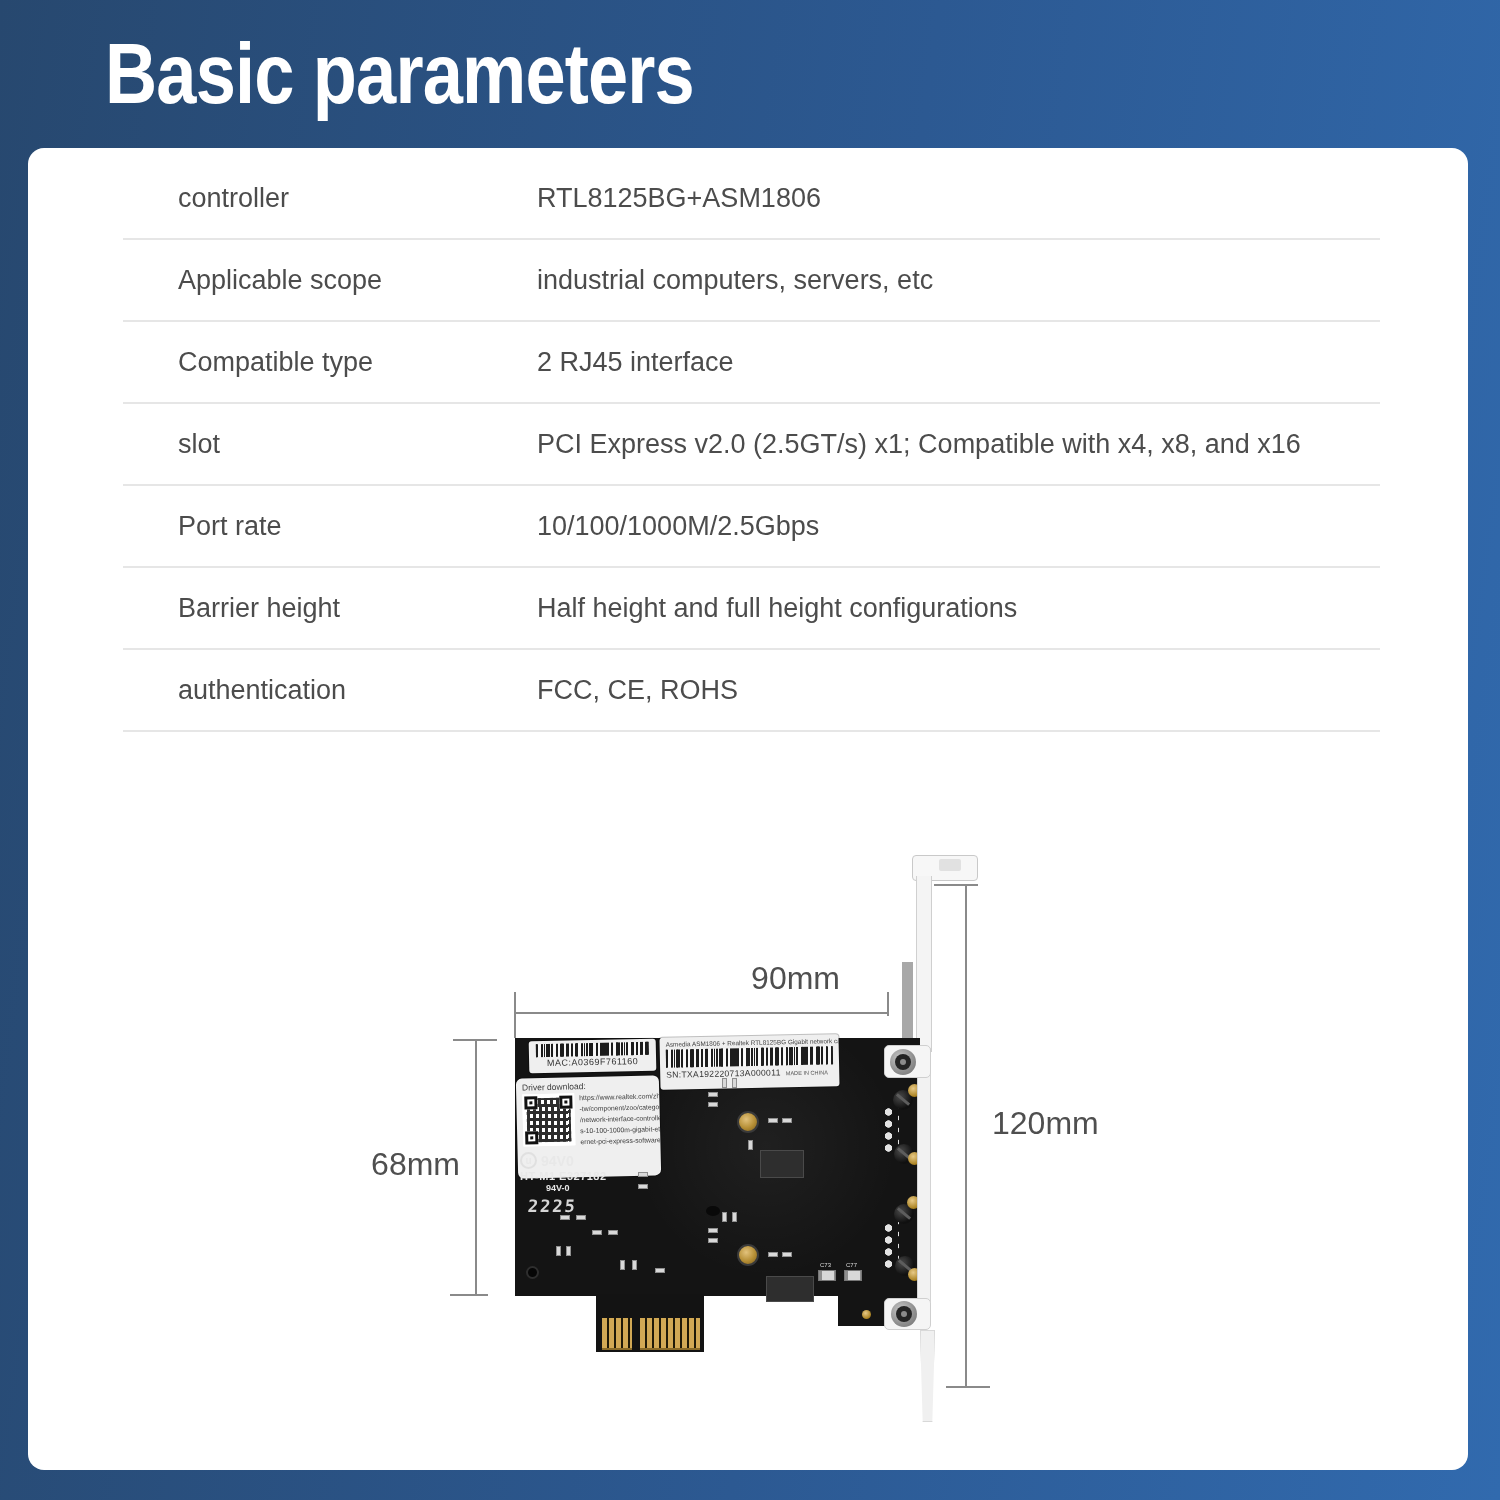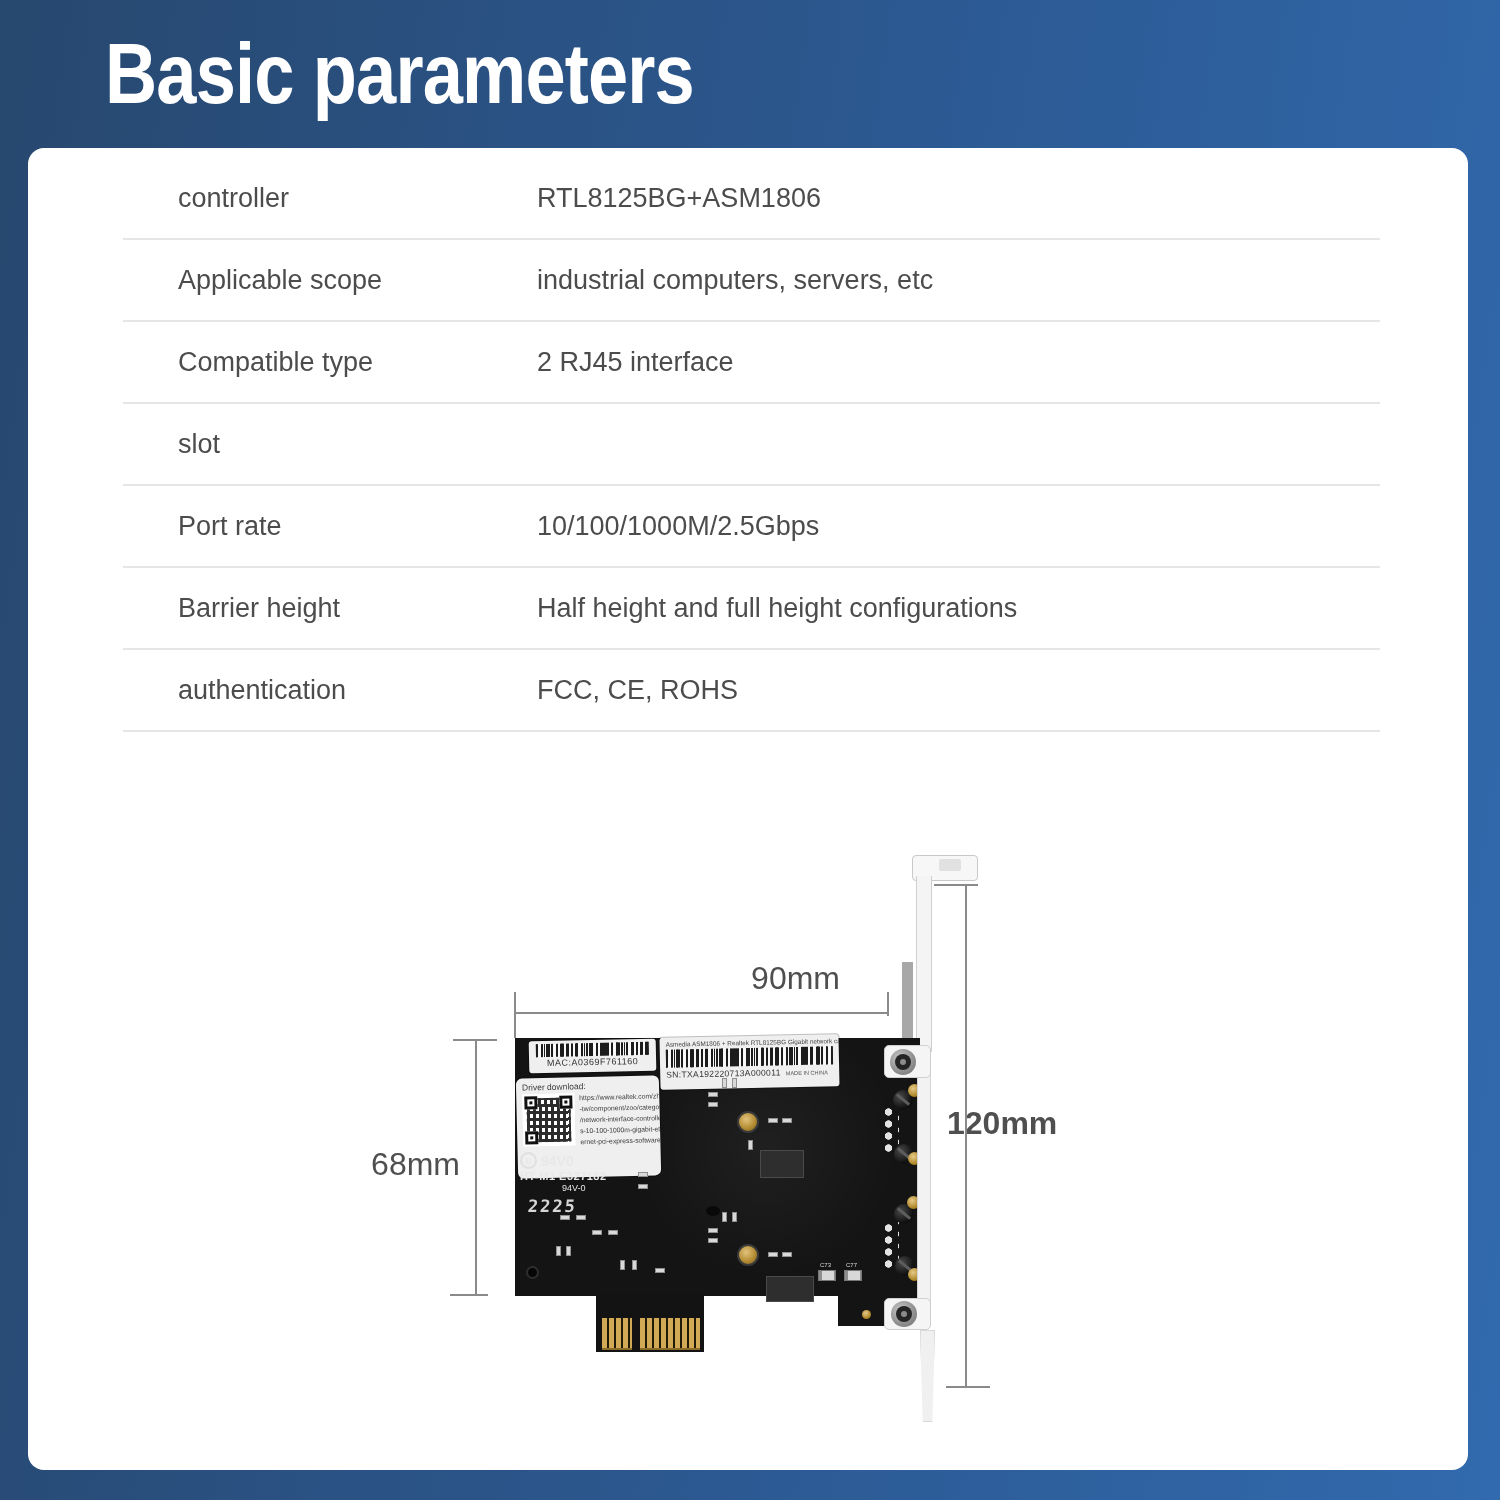--- a/index.html
+++ b/index.html
@@ -101,21 +101,21 @@
       repeating-linear-gradient(0deg,#161616 0 3px,transparent 3px 7px); opacity:.9; }
   .fp { position:absolute; width:13px; height:13px; border:3px solid #111; background:#fff; }
   .fp::after { content:""; position:absolute; inset:2px; background:#111; }
   .urls { font-size:6.8px; line-height:1.6; color:#3d3d3d; white-space:nowrap; }
   
   .silk { position:absolute; left:520px; top:1152px; color:#e8e8e8; }
   .silk .row1 { display:flex; align-items:center; gap:4px; font-weight:bold; font-size:14px; }
   .ul-mark { width:17px; height:17px; border:2px solid #e0e0e0; border-radius:50%;
       display:flex; align-items:center; justify-content:center; font-size:10px; font-weight:bold; }
   .silk .row2 { font-size:11px; font-weight:bold; letter-spacing:.5px; margin-top:1px; }
-  .silk .row3 { font-size:9px; margin-top:1px; margin-left:42px; }
+  .silk .row3 { font-size:9px; margin-top:1px; margin-left:26px;font-weight:bold; }
   .silk .row4 { font-family:"DejaVu Sans Mono", monospace; font-size:17px; font-weight:bold;
       letter-spacing:2px; color:#d6d6d6; transform:skewX(-6deg); margin-top:3px; margin-left:8px; }
   
   .goldcap { position:absolute; width:22px; height:22px; border-radius:50%; border:2px solid #3a3a3a;
       background:radial-gradient(circle at 40% 35%, #e2c27c, #b58e35 55%, #7c5d1c); }
   .cmp { position:absolute; width:10px; height:5px; background:#d9d9d9; border:1px solid #8f8f8f; }
   .cmp.v { width:5px; height:10px; }
   .ic { position:absolute; background:#2e2e2e; border:1px solid #4a4a4a; }
   .cap-c { position:absolute; width:18px; height:11px; border:1px solid #777;
       background:linear-gradient(90deg,#8e8e8e 0 3px,#d8d8d8 3px 15px,#8e8e8e 15px); }
@@ -136,20 +136,21 @@
     <div class="spec-row">
       <span class="lbl">Applicable scope</span>
       <span class="val">industrial computers, servers, etc</span>
     </div>
     <div class="spec-row">
       <span class="lbl">Compatible type</span>
       <span class="val">2 RJ45 interface</span>
     </div>
     <div class="spec-row">
       <span class="lbl">slot</span>
+      <span class="val">PCI Express v2.0 (2.5GT/s) x1; Compatible with x4, x8, and x16</span>
     </div>
     <div class="spec-row">
       <span class="lbl">Port rate</span>
       <span class="val">10/100/1000M/2.5Gbps</span>
     </div>
     <div class="spec-row">
       <span class="lbl">Barrier height</span>
       <span class="val">Half height and full height configurations</span>
     </div>
     <div class="spec-row">
@@ -164,21 +165,21 @@
   <div class="dim-text" style="left:640px; top:960px; width:200px; text-align:right;">90mm</div>
   <div class="dim-h" style="left:515px; top:1012px; width:374px;"></div>
   <div class="dim-v" style="left:514px; top:992px; height:46px;"></div>
   <div class="dim-v" style="left:887px; top:992px; height:24px;"></div>
 
   <div class="dim-text" style="left:350px; top:1146px; width:110px; text-align:right;">68mm</div>
   <div class="dim-v" style="left:475px; top:1040px; height:256px;"></div>
   <div class="dim-h" style="left:453px; top:1039px; width:44px;"></div>
   <div class="dim-h" style="left:450px; top:1294px; width:38px;"></div>
 
-  <div class="dim-text" style="left:947px; top:1105px;font-weight:bold;">120mm</div>
+  <div class="dim-text" style="left:992px; top:1105px;">120mm</div>
   <div class="dim-v" style="left:965px; top:885px; height:502px;"></div>
   <div class="dim-h" style="left:934px; top:884px; width:44px;"></div>
   <div class="dim-h" style="left:946px; top:1386px; width:44px;"></div>
 
   <div class="hook">
     <div class="hook-notch"></div>
   </div>
   <div class="arm"></div>
   <div class="gray-tab"></div>
 

